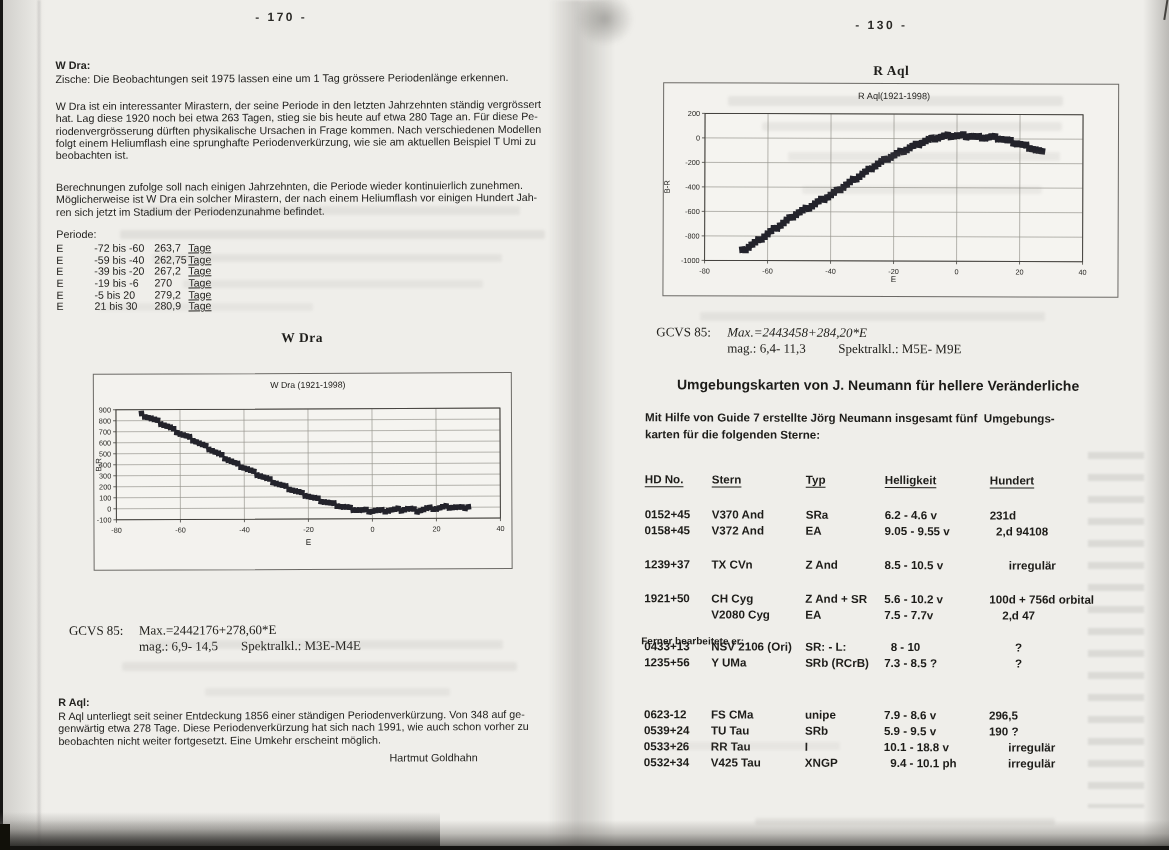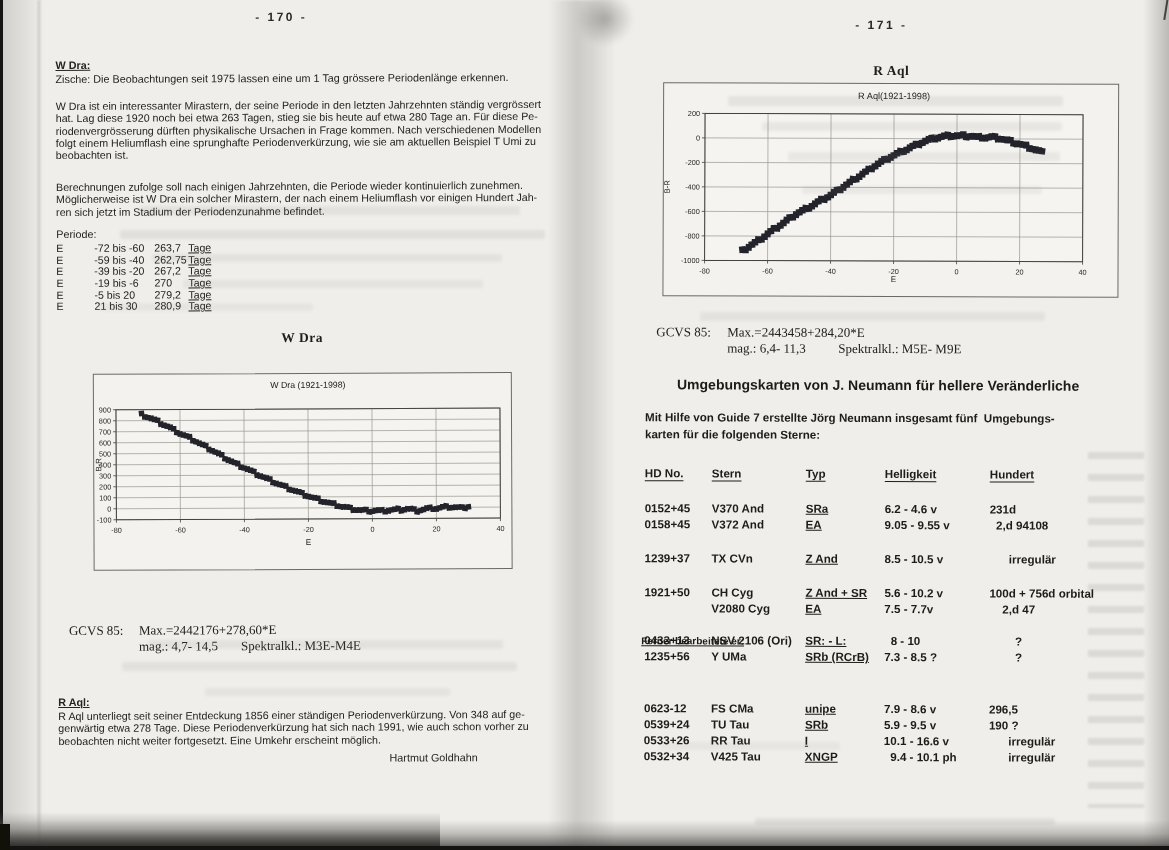--- a/index.html
+++ b/index.html
@@ -7,37 +7,37 @@
     width:1169px;height:850px;position:relative;overflow:hidden;
     background:#efeeea;
     font-family:"Liberation Sans",sans-serif;
     color:#242320;
   }
   .scan{position:absolute;inset:0;}
   .page{position:absolute;inset:0;}
   .page-left{transform:rotate(-0.25deg);transform-origin:290px 420px;}
   .page-right{transform:rotate(0.2deg);transform-origin:880px 420px;}
   .abs{position:absolute;white-space:pre;}
-  .b{font-weight:bold;text-decoration:underline;}
+  .b{font-weight:bold;}
   .fs11{font-size:10.8px;line-height:12.2px;}
   .para{font-size:10.7px;line-height:12.3px;white-space:pre;letter-spacing:0px;}
   .pageno{position:absolute;text-align:center;font-size:12px;letter-spacing:2.5px;font-weight:600;color:#2a2926;}
   .serif-title{position:absolute;text-align:center;font-family:"Liberation Serif",serif;font-weight:bold;font-size:13.5px;letter-spacing:0.5px;color:#1f1e1b;}
   .serif{font-family:"Liberation Serif",serif;font-size:13px;color:#22211d;}
   .chart-box{position:absolute;border:1px solid #6b6965;background:#f3f2ee;box-sizing:border-box;}
   .chart-svg{display:block;font-family:"Liberation Sans",sans-serif;}
   
   .p-row{position:relative;height:11.7px;font-size:10.6px;}
   .p-c{position:absolute;top:0;white-space:pre;}
   .pc0{left:0;} .pc1{left:38px;} .pc2{left:98px;} .pc3{left:132px;text-decoration:underline;}
   
   #star-table,#ferner-table{position:absolute;font-size:11.6px;font-weight:bold;color:#1d1c19;}
   .s-row{position:relative;height:16px;}
-  .s-c{position:absolute;top:12px;white-space:pre;}
-  .c0{left:0;} .c1{left:67px;} .c2{left:161px;text-decoration:underline;} .c3{left:240px;} .c4{left:345px;}
+  .s-c{position:absolute;top:18px;white-space:pre;}
+  .c0{left:0;} .c1{left:67px;} .c2{left:161px;} .c3{left:240px;} .c4{left:345px;}
   .s-head .s-c{text-decoration:underline;text-underline-offset:2.5px;}
   .heading-bold{position:absolute;text-align:center;font-weight:bold;font-size:14px;color:#1c1b18;white-space:pre;}
   .intro{position:absolute;font-weight:bold;font-size:11.6px;line-height:17px;white-space:pre;color:#1d1c19;}
   
   .smudge{position:absolute;background:rgba(125,122,118,1);filter:blur(1.6px);border-radius:2px;}
   .smudge-col{position:absolute;left:1088px;top:452px;width:56px;height:356px;
     background:repeating-linear-gradient(to bottom, rgba(125,123,119,.17) 0 7px, rgba(125,123,119,0) 7px 22px);
     filter:blur(1.2px);}
   .gutter{position:absolute;left:548px;top:0;width:82px;height:100%;
     background:linear-gradient(to right, rgba(125,122,118,0) 0%, rgba(125,122,118,.30) 35%, rgba(125,122,118,.20) 55%, rgba(125,122,118,0) 82%);
@@ -243,32 +243,32 @@
           <rect x="358.45" y="131.25" width="5.5" height="5.5" fill="#23232b" transform="rotate(7 361.2 134)"></rect>
           <rect x="361.65000000000003" y="131.02999999999997" width="5.5" height="5.5" fill="#23232b" transform="rotate(-7 364.40000000000003 133.77999999999997)"></rect>
           <rect x="364.85" y="131.03" width="5.5" height="5.5" fill="#23232b" transform="rotate(0 367.6 133.78)"></rect>
           <rect x="368.05" y="132.35" width="5.5" height="5.5" fill="#23232b" transform="rotate(7 370.8 135.1)"></rect>
           <rect x="371.25" y="130.92000000000002" width="5.5" height="5.5" fill="#23232b" transform="rotate(-7 374 133.67000000000002)"></rect>
         </svg>
     </div>
 
     <div class="abs serif" style="left:68px;top:622px;">GCVS 85:</div>
     <div class="abs serif" style="left:138px;top:622px;">Max.=2442176+278,60*E</div>
-    <div class="abs serif" style="left:138px;top:638px;">mag.: 4,7- 14,5</div>
+    <div class="abs serif" style="left:138px;top:638px;">mag.: 6,9- 14,5</div>
     <div class="abs serif" style="left:240px;top:638px;">Spektralkl.: M3E-M4E</div>
 
     <div class="abs b fs11" style="left:57px;top:695px;">R Aql:</div>
     <div class="abs para" style="left:57px;top:709px;">R Aql unterliegt seit seiner Entdeckung 1856 einer ständigen Periodenverkürzung. Von 348 auf ge-
 genwärtig etwa 278 Tage. Diese Periodenverkürzung hat sich nach 1991, wie auch schon vorher zu
 beobachten nicht weiter fortgesetzt. Eine Umkehr erscheint möglich.</div>
     <div class="abs fs11" style="left:388px;top:752px;">Hartmut Goldhahn</div>
   </div>
 
   <div class="page page-right">
-    <div class="pageno" style="left:830px;top:18px;width:100px;">- 171 -</div>
+    <div class="pageno" style="left:830px;top:18px;width:100px;">- 130 -</div>
 
     <div class="serif-title" style="left:662px;top:63px;width:456px;">R Aql</div>
     <div class="chart-box" style="left:662px;top:83px;width:456px;height:214px;">
       <svg class="chart-svg" width="454" height="212">
           <rect x="41" y="30" width="378" height="147" fill="#f5f4f0"></rect>
           <line x1="41" x2="419" y1="30" y2="30" stroke="#98968f" stroke-width="0.7"></line>
           <line x1="41" x2="419" y1="54.5" y2="54.5" stroke="#98968f" stroke-width="0.7"></line>
           <line x1="41" x2="419" y1="79" y2="79" stroke="#98968f" stroke-width="0.7"></line>
           <line x1="41" x2="419" y1="103.5" y2="103.5" stroke="#98968f" stroke-width="0.7"></line>
           <line x1="41" x2="419" y1="128" y2="128" stroke="#98968f" stroke-width="0.7"></line>
@@ -406,21 +406,21 @@
           <rect x="359.05" y="57.255" width="6.5" height="6.5" fill="#23232b" transform="rotate(-7 362.3 60.505)"></rect>
           <rect x="362.2" y="60.68" width="6.5" height="6.5" fill="#23232b" transform="rotate(0 365.45 63.93)"></rect>
           <rect x="365.35" y="61.355000000000004" width="6.5" height="6.5" fill="#23232b" transform="rotate(7 368.6 64.605)"></rect>
           <rect x="368.5" y="62.03" width="6.5" height="6.5" fill="#23232b" transform="rotate(-7 371.75 65.28)"></rect>
           <rect x="371.65" y="62.705" width="6.5" height="6.5" fill="#23232b" transform="rotate(0 374.9 65.955)"></rect>
           <rect x="374.8" y="63.379999999999995" width="6.5" height="6.5" fill="#23232b" transform="rotate(7 378.05 66.63)"></rect>
         </svg>
     </div>
 
     <div class="abs serif" style="left:656px;top:325px;">GCVS 85:</div>
-    <div class="abs serif" style="left:727px;top:325px;">Max.=2443458+284,20*E</div>
+    <div class="abs serif" style="left:727px;top:325px;font-style:italic;">Max.=2443458+284,20*E</div>
     <div class="abs serif" style="left:727px;top:341px;">mag.: 6,4- 11,3</div>
     <div class="abs serif" style="left:838px;top:341px;">Spektralkl.: M5E- M9E</div>
 
     <div class="heading-bold" style="left:648px;top:377px;width:460px;">Umgebungskarten von J. Neumann für hellere Veränderliche</div>
     <div class="intro" style="left:645px;top:409px;">Mit Hilfe von Guide 7 erstellte Jörg Neumann insgesamt fünf  Umgebungs-
 karten für die folgenden Sterne:</div>
 
     <div id="star-table" style="left:645px;top:455px;width:480px;">
         <div class="s-row s-head">
           <span class="s-c c0">HD No.</span>
@@ -500,21 +500,21 @@
           <span class="s-c c0">0539+24</span>
           <span class="s-c c1">TU Tau</span>
           <span class="s-c c2">SRb</span>
           <span class="s-c c3">5.9 - 9.5 v</span>
           <span class="s-c c4">190 ?</span>
         </div>
         <div class="s-row">
           <span class="s-c c0">0533+26</span>
           <span class="s-c c1">RR Tau</span>
           <span class="s-c c2">I</span>
-          <span class="s-c c3">10.1 - 16.6 v</span>
+          <span class="s-c c3">10.1 - 18.8 v</span>
           <span class="s-c c4">      irregulär</span>
         </div>
         <div class="s-row">
           <span class="s-c c0">0532+34</span>
           <span class="s-c c1">V425 Tau</span>
           <span class="s-c c2">XNGP</span>
           <span class="s-c c3">  9.4 - 10.1 ph</span>
           <span class="s-c c4">      irregulär</span>
         </div>
       </div>

